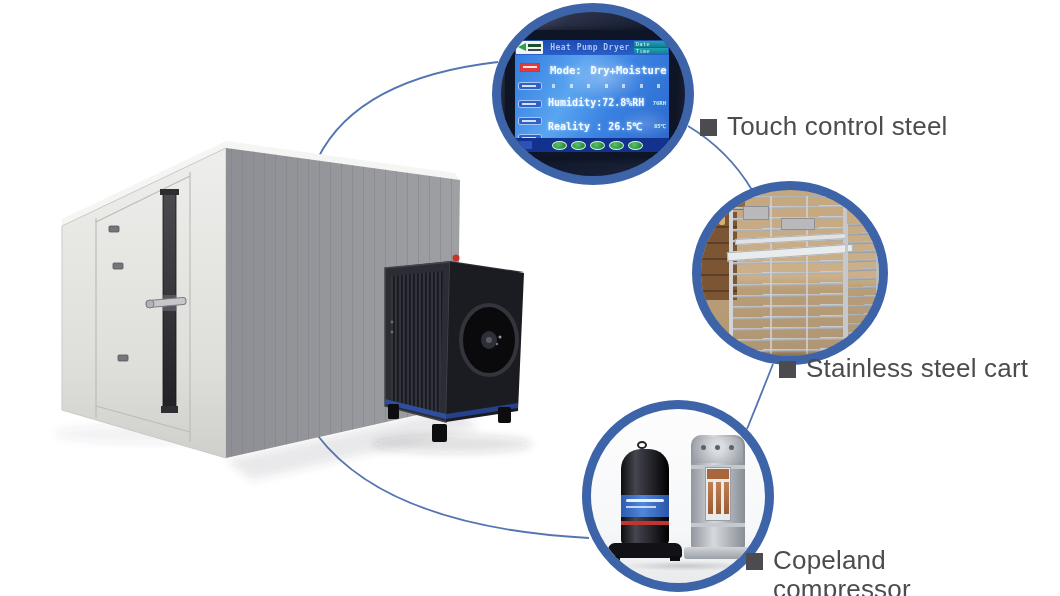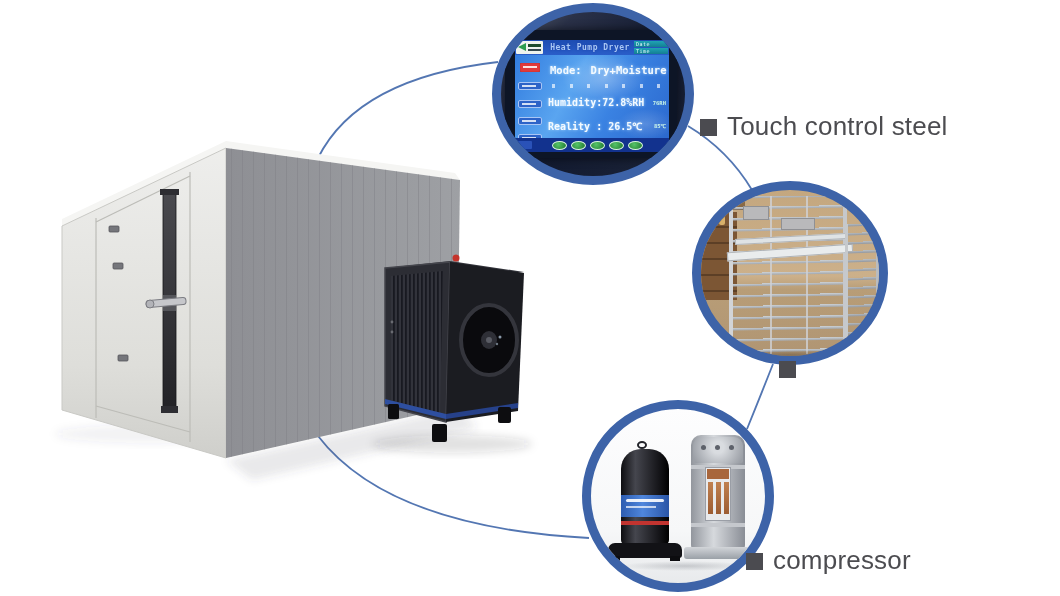--- a/index.html
+++ b/index.html
@@ -339,21 +339,23 @@
       </div>
     </div>
   </div>
 
   <div class="feature f-touch">
     <span class="bullet"></span>
     <span class="txt">Touch control steel</span>
   </div>
   <div class="feature f-cart">
     <span class="bullet"></span>
+    <span class="txt">Stainless steel cart</span>
   </div>
   <div class="feature f-comp">
     <span class="bullet"></span>
     <span class="txt">
+      <div>Copeland</div>
       <div>compressor</div>
     </span>
   </div>
 
 </div>
 
 </body></html>

